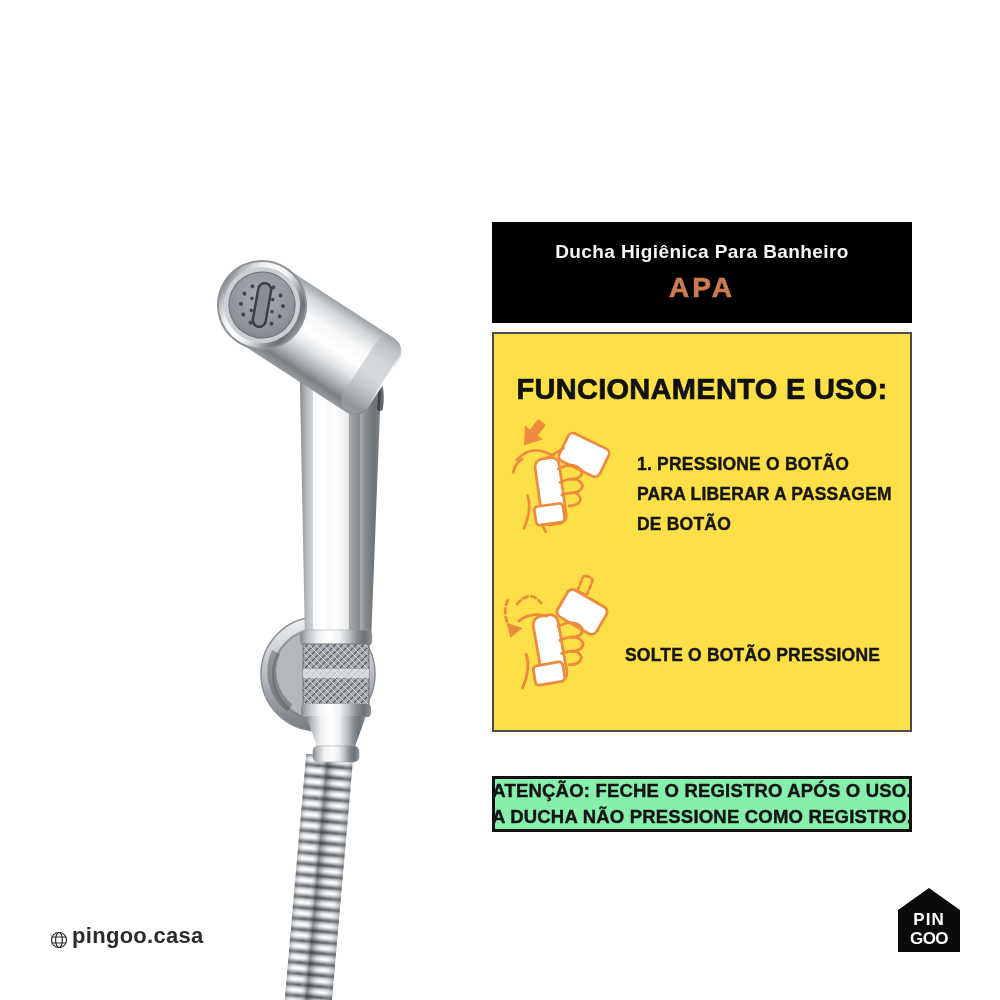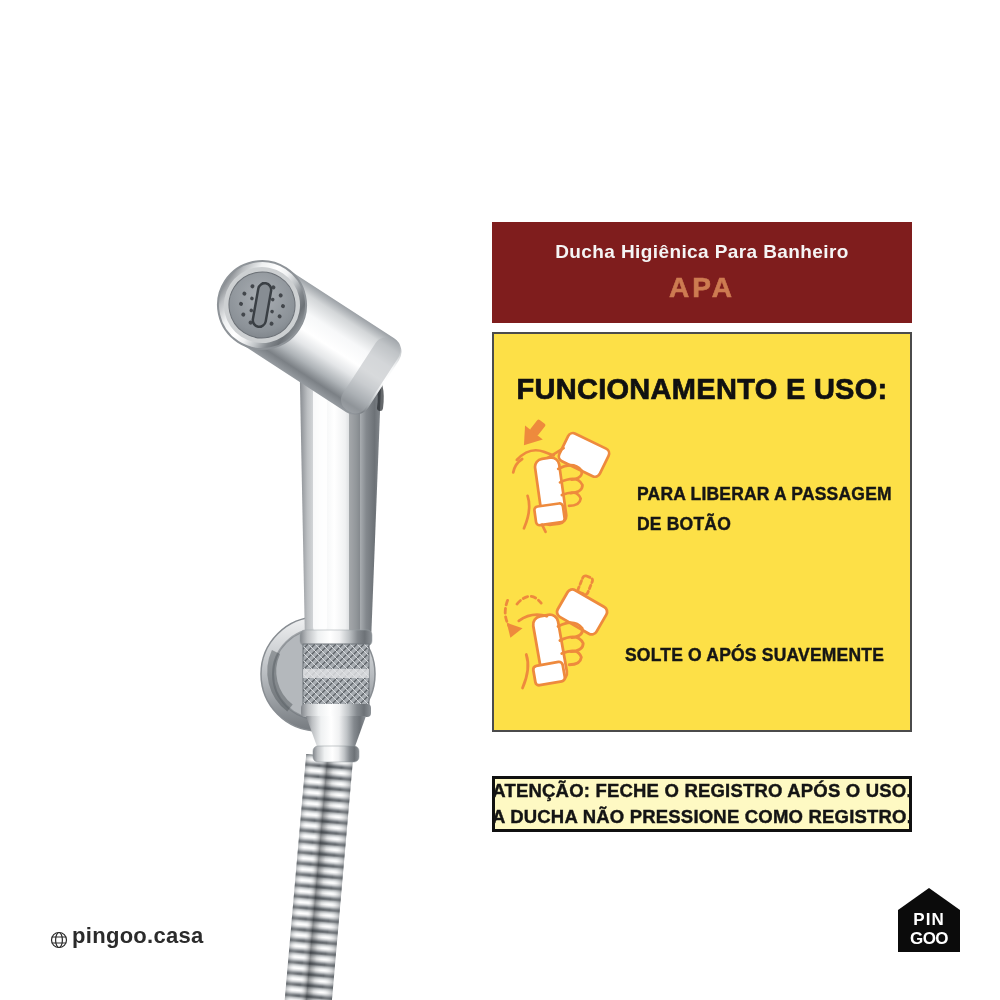--- a/index.html
+++ b/index.html
@@ -1,39 +1,39 @@
 <!DOCTYPE html>
 <html><head>
 <meta charset="utf-8">
 <style>
   html,body{margin:0;padding:0;background:#ffffff;}
   body{width:1000px;height:1000px;position:relative;overflow:hidden;
        font-family:"Liberation Sans", sans-serif;color:#1c1c1c;}
   .abs{position:absolute;}
 
   
-  .panel-black{left:492px;top:222px;width:420px;height:101px;background:#7f1d1d;
+  .panel-black{left:492px;top:222px;width:420px;height:101px;background:#000000;
                display:flex;flex-direction:column;align-items:center;justify-content:center;gap:9px;}
   .subtitle{color:#f5f5f5;font-size:19px;font-weight:600;letter-spacing:.4px;}
   .model{color:#cd7b51;font-size:28px;font-weight:700;letter-spacing:3px;
          -webkit-text-stroke:.6px #cd7b51;}
 
   .panel-white{left:492px;top:332px;width:420px;height:400px;background:#fde047;
                border:2px solid #4b4b4b;box-sizing:border-box;}
   .instr-title{position:absolute;left:0;right:0;top:20px;text-align:center;
                font-size:29px;font-weight:700;color:#111;-webkit-text-stroke:.7px #111;
                letter-spacing:.3px;}
   .step-icon1{position:absolute;left:12px;top:82px;width:108px;height:122px;}
   .step-icon2{position:absolute;left:8px;top:236px;width:112px;height:126px;}
   .step-text{position:absolute;font-size:17.5px;font-weight:700;color:#161616;
              line-height:30px;-webkit-text-stroke:.4px #161616;letter-spacing:.2px;}
   .step-text.t1{left:143px;top:97px;width:275px;}
   .step-text.t2{left:131px;top:258px;width:285px;}
 
-  .panel-warning{left:492px;top:776px;width:420px;height:56px;background:#fef9c3;
+  .panel-warning{left:492px;top:776px;width:420px;height:56px;background:#86efac;
                  border:3px solid #101010;box-sizing:border-box;
                  display:flex;flex-direction:column;align-items:center;justify-content:center;}
   .warn-line{font-size:18.5px;font-weight:700;color:#141414;line-height:26px;
              -webkit-text-stroke:.4px #141414;letter-spacing:.2px;white-space:nowrap;}
 
   
   .site{left:50px;top:923px;display:flex;align-items:flex-end;gap:4px;}
   .site span{font-size:22px;font-weight:700;color:#2b2b2b;letter-spacing:.3px;}
   .brand{left:898px;top:888px;width:62px;height:64px;}
 
@@ -193,21 +193,21 @@
       <path d="M12,46 Q26,31 42,37 L53,41"></path>
       <path d="M8,60 Q10,50 18,45"></path>
       <path d="M58,56 Q75,47 84,58 Q86,66 73,68"></path>
       <path d="M60,71 Q79,62 85,74 Q85,82 72,83"></path>
       <path d="M62,85 Q79,78 83,89 Q82,97 70,97"></path>
       <path d="M20,122 Q29,101 24,86"></path>
       <path d="M44,126 Q42,122 40,118"></path>
     </g>
   </svg>
   <p class="step-text t1">
-    <br>
+    <span>1. PRESSIONE O BOTÃO</span><br>
     <span>PARA LIBERAR A PASSAGEM</span><br>
     <span>DE BOTÃO</span>
   </p>
 
   <svg class="step-icon2" viewBox="0 0 120 130" xmlns="http://www.w3.org/2000/svg" aria-hidden="true">
     <g stroke="#ee8a3d" fill="none" stroke-width="3" stroke-linecap="round" stroke-linejoin="round">
       <rect x="84" y="4" width="11" height="19" rx="3" transform="rotate(22 89 13)" stroke-dasharray="4 3"></rect>
       <g transform="rotate(30 86 42)">
           <rect x="62" y="26" width="48" height="33" rx="6" fill="#fff"></rect>
         </g>
@@ -224,21 +224,21 @@
       </g>
       <path d="M18,52 Q32,42 48,47"></path>
       <path d="M60,58 Q77,49 86,60 Q88,68 75,70"></path>
       <path d="M62,73 Q81,64 87,76 Q87,84 74,85"></path>
       <path d="M64,87 Q81,80 85,91 Q84,99 72,99"></path>
       <path d="M22,124 Q31,103 26,88"></path>
     </g>
   </svg>
   <p class="step-text t2">
     <br>
-    <span>SOLTE O APÓS SUAVEMENTE</span>
+    <span>SOLTE O BOTÃO PRESSIONE</span>
   </p>
 </section>
 
 <section class="abs panel-warning">
   <div class="warn-line">ATENÇÃO: FECHE O REGISTRO APÓS O USO.</div>
   <div class="warn-line">A DUCHA NÃO PRESSIONE COMO REGISTRO.</div>
 </section>
 
 <div class="abs site">
   <svg width="18" height="18" viewBox="0 0 18 18" aria-hidden="true">

